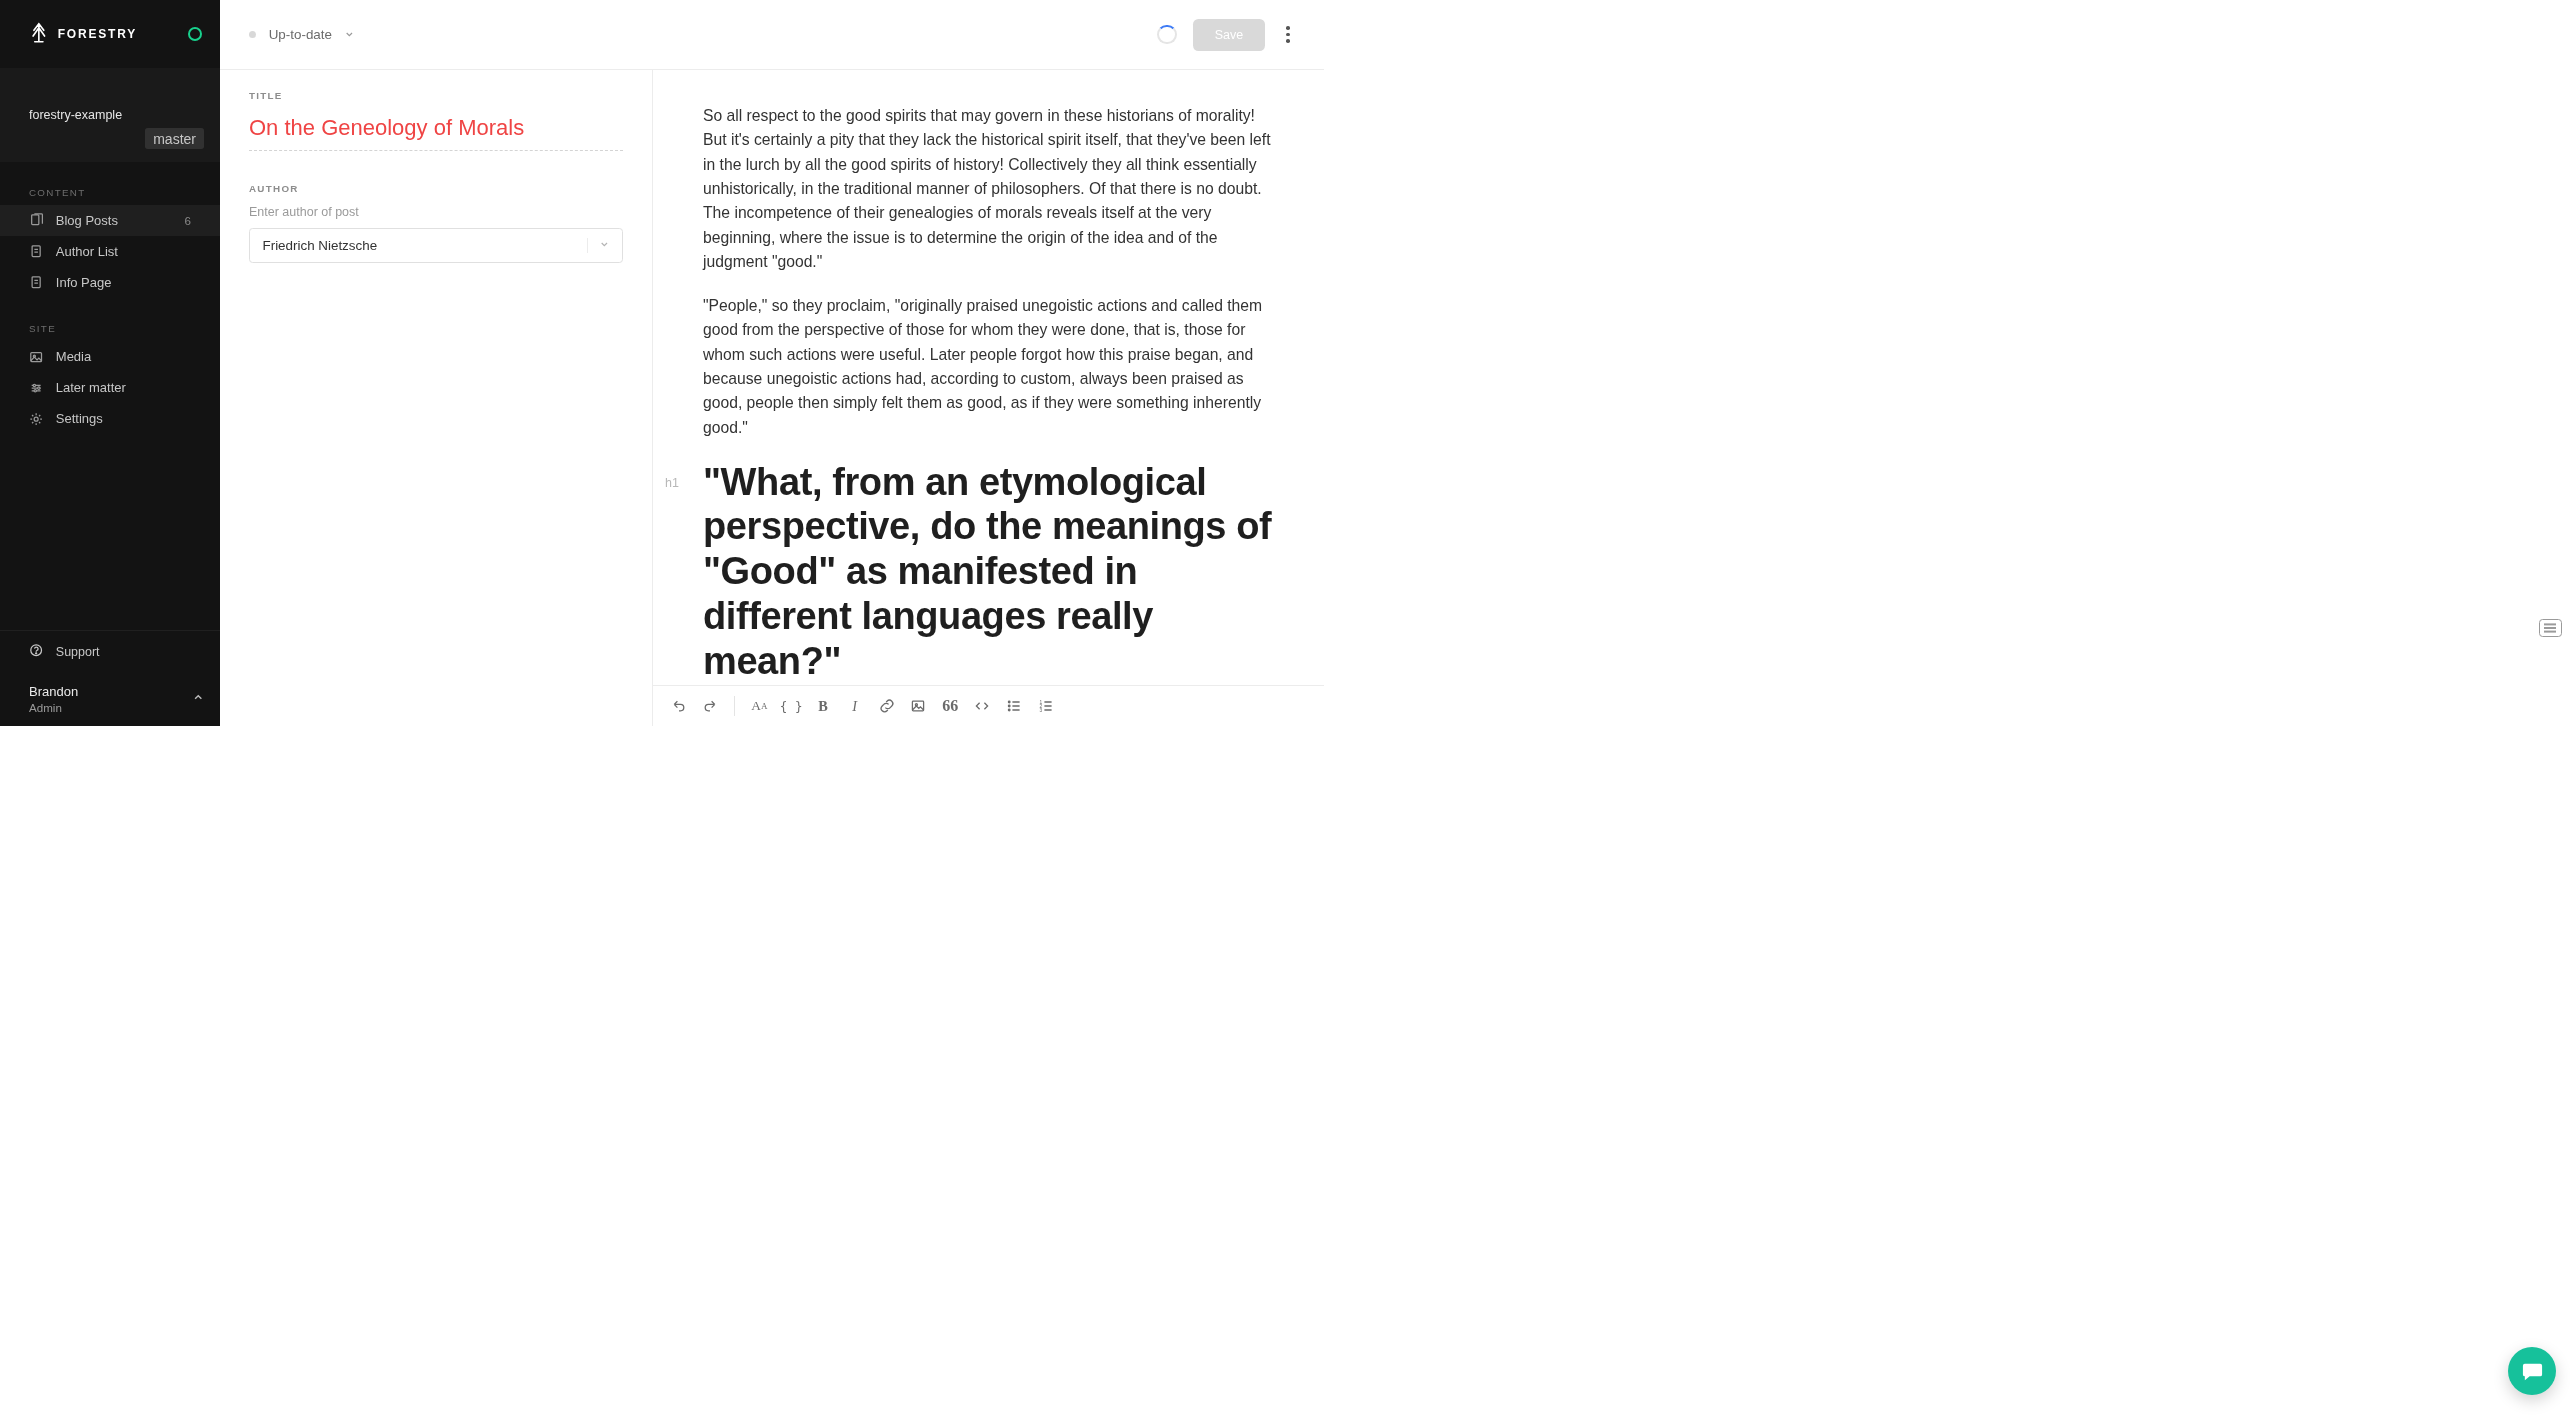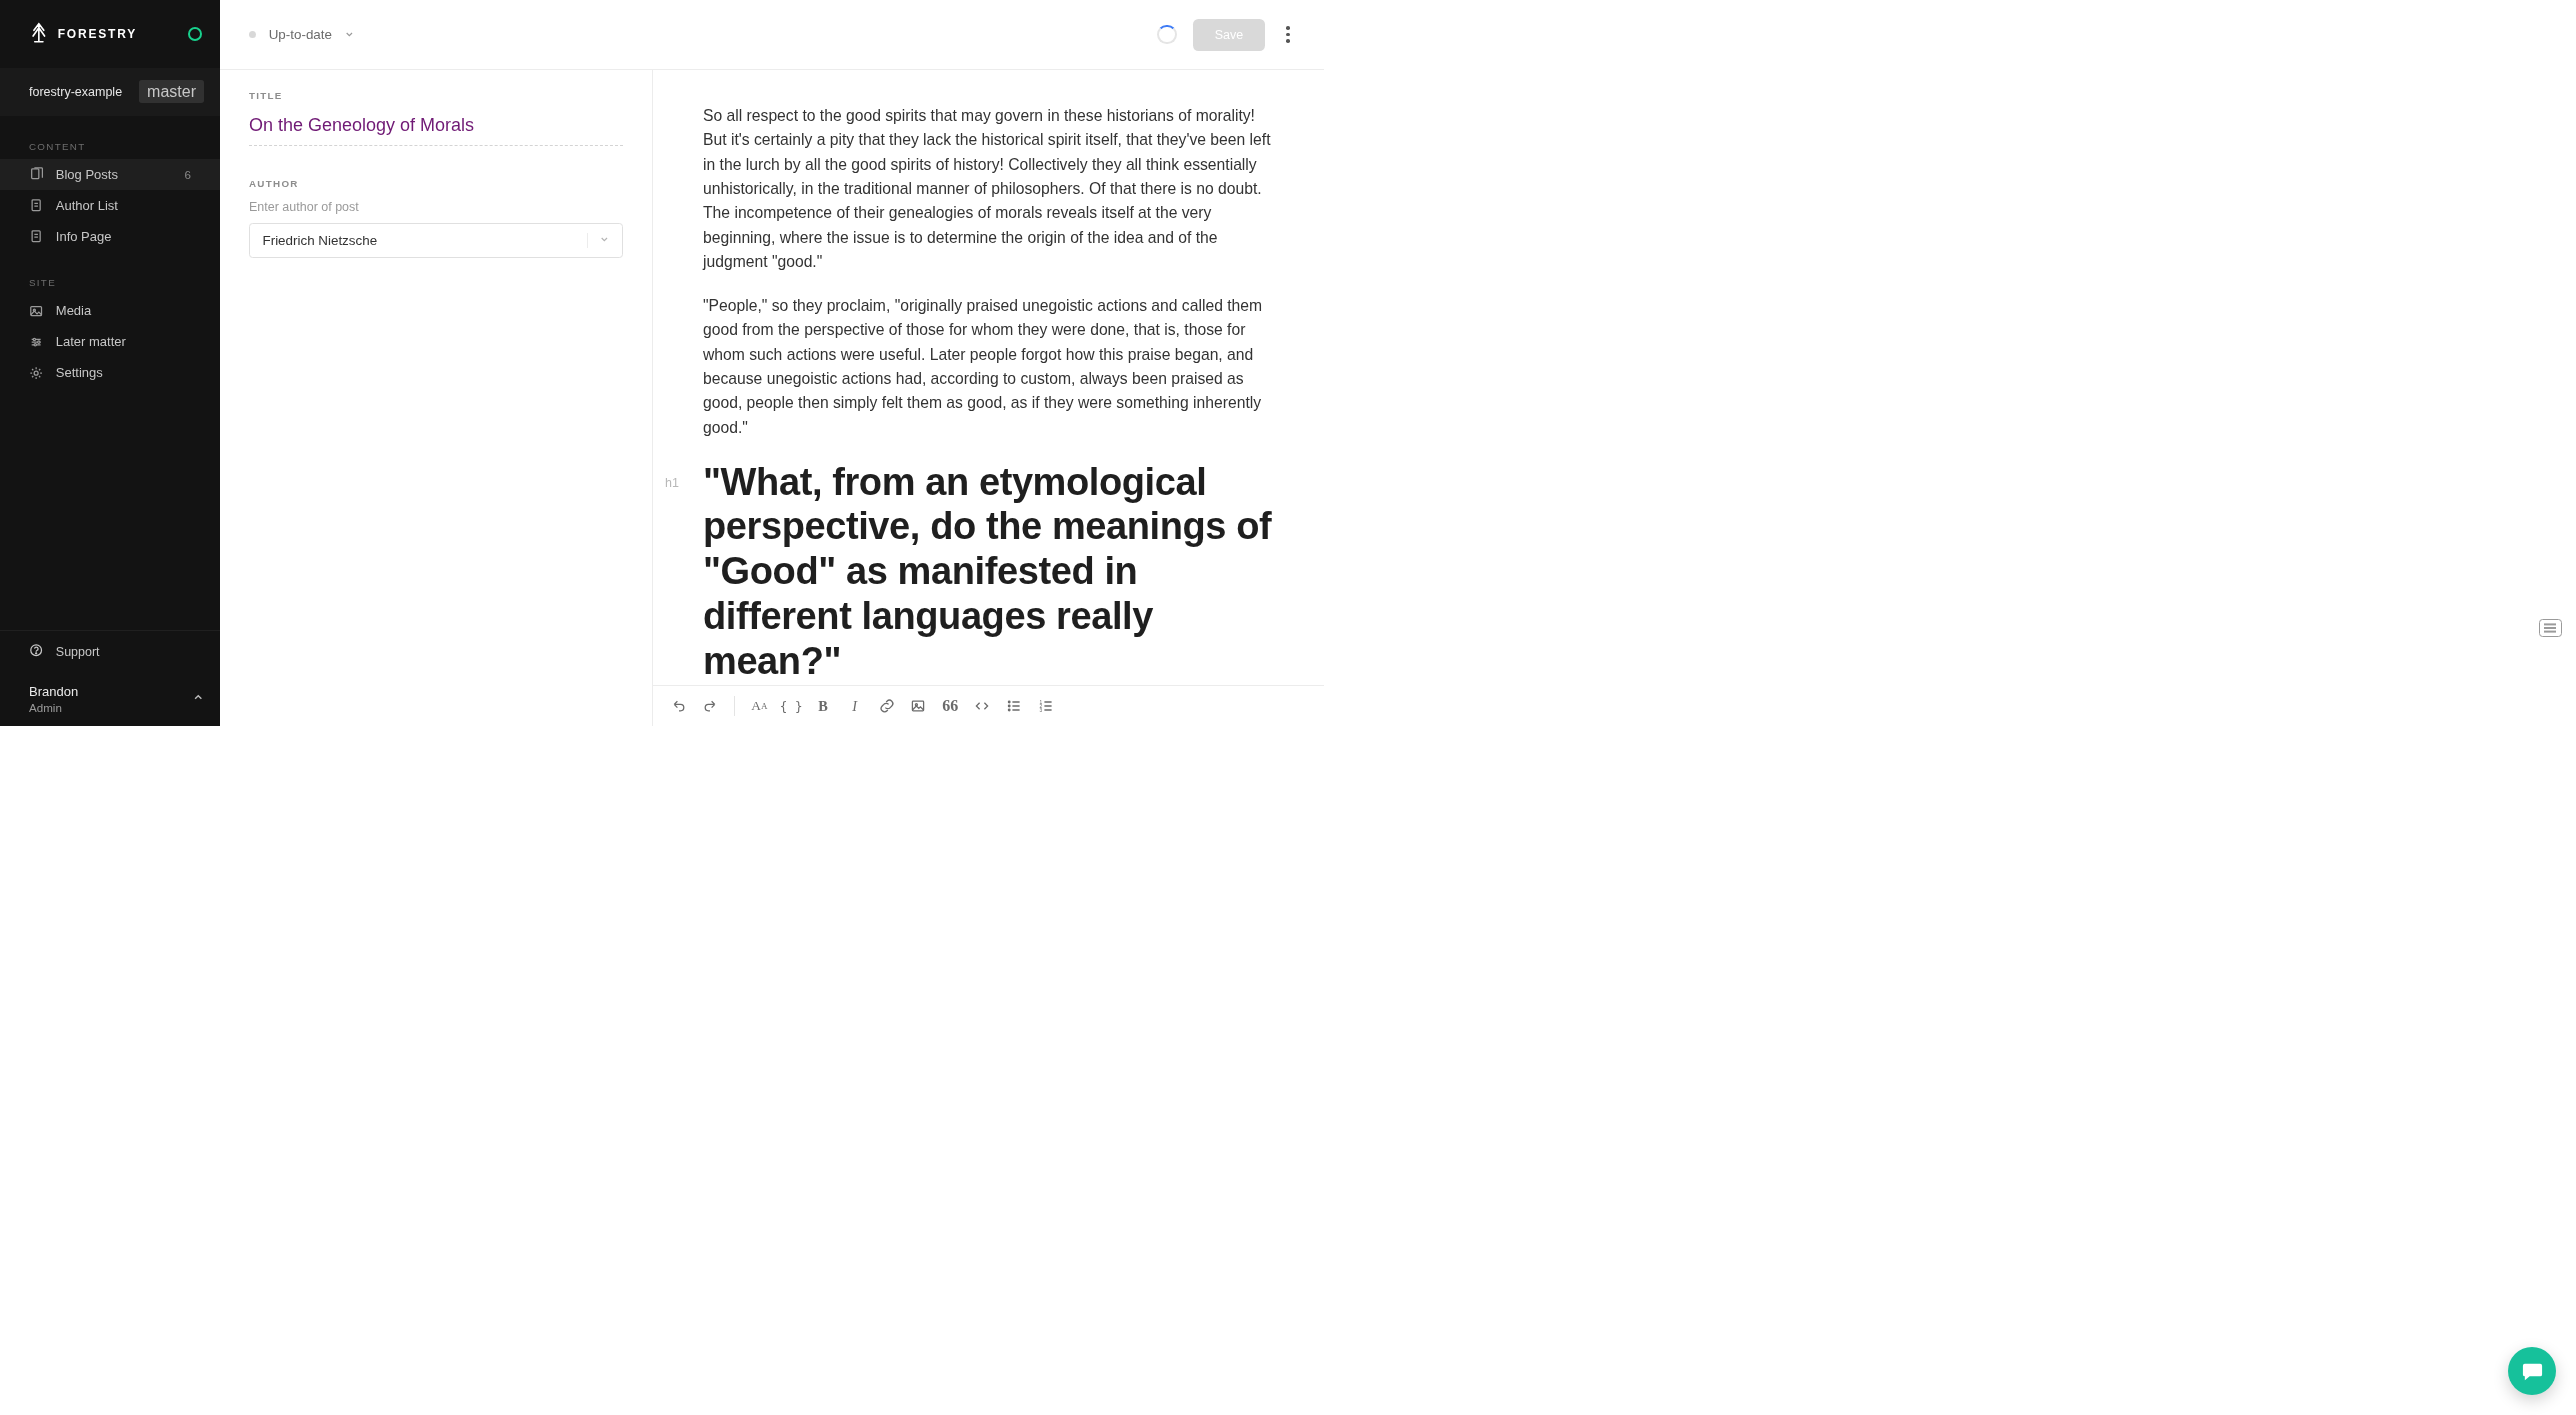--- a/index.html
+++ b/index.html
@@ -7,21 +7,21 @@
 body { display: flex; width: 1324px; height: 726px; overflow: hidden; }
 
 
 .sidebar { width: 220px; background: #131313; color: #bfbfbf; display: flex; flex-direction: column; flex-shrink: 0; }
 .brand-row { display: flex; align-items: center; justify-content: space-between; padding: 21.5px 18px 21.5px 29px; }
 .brand { display: flex; align-items: center; gap: 9px; }
 .brand-name { color: #fff; font-weight: 700; letter-spacing: 1.8px; font-size: 12px; }
 .status-ring { width: 14.3px; height: 14.3px; border: 2.2px solid #18d18d; border-radius: 50%; }
 .repo-row { display: flex; align-items: center; justify-content: space-between; padding: 12.5px 16px 12.5px 29px; background: rgba(255,255,255,0.03); }
 .repo-name { color: #e6e6e6; font-size: 12.5px; }
-.repo-branch { background: rgba(255,255,255,0.10); color: #c7c7c7; font-size: 16px; padding: 2.7px 8px; border-radius: 2.7px; }
+.repo-branch { background: rgba(255,255,255,0.10); color: #c7c7c7; font-size: 14px; padding: 2.7px 8px; border-radius: 2.7px; margin-top: 48px; }
 .nav-section { padding: 16px 0 0 0; }
 .nav-heading { font-size: 9.8px; letter-spacing: 1.3px; color: #6d6d6d; padding: 9px 29px 7.2px; }
 .nav-item { display: flex; align-items: center; gap: 12.5px; padding: 8px 29px; color: #c7c7c7; font-size: 13px; cursor: pointer; }
 .nav-item.active { background: rgba(255,255,255,0.05); }
 .nav-item .icon { width: 14.3px; height: 14.3px; display: flex; align-items: center; justify-content: center; color: #9a9a9a; }
 .nav-item .count { margin-left: auto; color: #8a8a8a; font-size: 11.6px; }
 .spacer { flex: 1; }
 .side-bottom { border-top: 0.9px solid rgba(255,255,255,0.06); }
 .support-row { display: flex; align-items: center; gap: 12.5px; padding: 12.5px 29px; color: #c7c7c7; font-size: 12.5px; cursor: pointer; }
 .user-row { display: flex; align-items: center; justify-content: space-between; padding: 10.7px 16px 12.5px 29px; cursor: pointer; }
@@ -43,21 +43,21 @@
 .kebab span { width: 3.6px; height: 3.6px; background: #555; border-radius: 50%; }
 
 
 .split { flex: 1; display: flex; min-height: 0; }
 .panel-left { width: 433px; border-right: 0.9px solid #ececec; padding: 19.7px 29px 0 29px; overflow-y: auto; }
 .panel-right { flex: 1; display: flex; flex-direction: column; min-width: 0; }
 
 .field { margin-bottom: 32px; }
 .field-label { font-size: 9.8px; letter-spacing: 1.3px; color: #8d8d8d; font-weight: 600; margin-bottom: 10.7px; }
 .field-help { color: #9a9a9a; font-size: 12.5px; margin-bottom: 9px; }
-.title-input { width: 100%; border: none; border-bottom: 0.9px dashed #d4d4d4; font-size: 18px; color: #701a75; padding: 3.6px 0 9px; outline: none; }
+.title-input { width: 100%; border: none; border-bottom: 0.9px dashed #d4d4d4; font-size: 22px; color: #ef4444; padding: 3.6px 0 9px; outline: none; }
 .select-box { display: flex; align-items: center; justify-content: space-between; border: 0.9px solid #e0e0e0; border-radius: 3.6px; padding: 9px 12.5px; font-size: 13.4px; color: #333; cursor: pointer; }
 .select-box .chev { border-left: 0.9px solid #ececec; padding-left: 10.7px; color: #b4b4b4; }
 .date-row { display: flex; align-items: center; justify-content: space-between; }
 .date-value { font-size: 16px; color: #333; }
 .date-clear { cursor: pointer; color: #6b6b6b; padding: 3.6px; }
 .hero-image { width: 100%; height: 250px; border-radius: 3.6px; background:
   linear-gradient(135deg, #e9e9e9 0%, #f5f5f5 20%, #e2e2e2 40%, #f2f2f2 60%, #e6e6e6 80%, #f6f6f6 100%);
   background-size: 54px 54px;
 }
 

